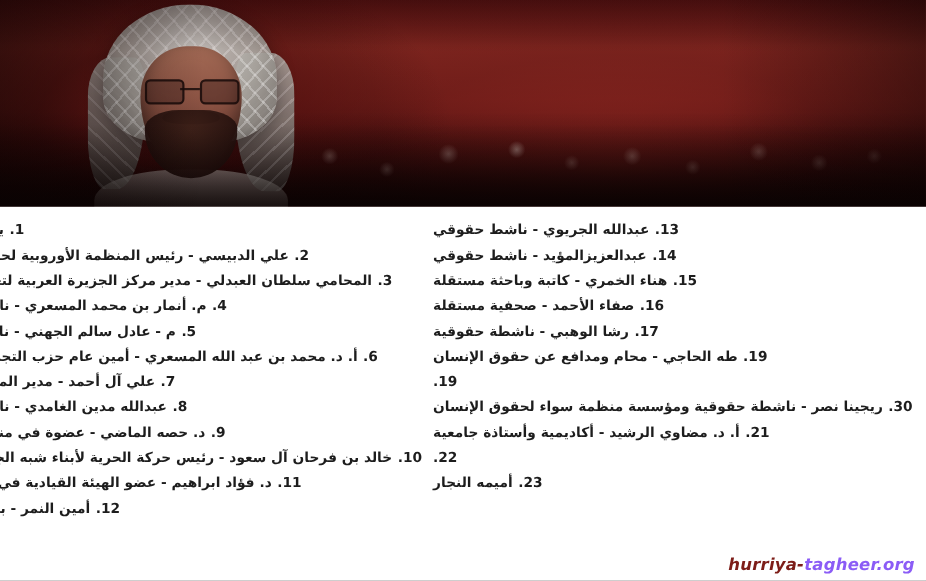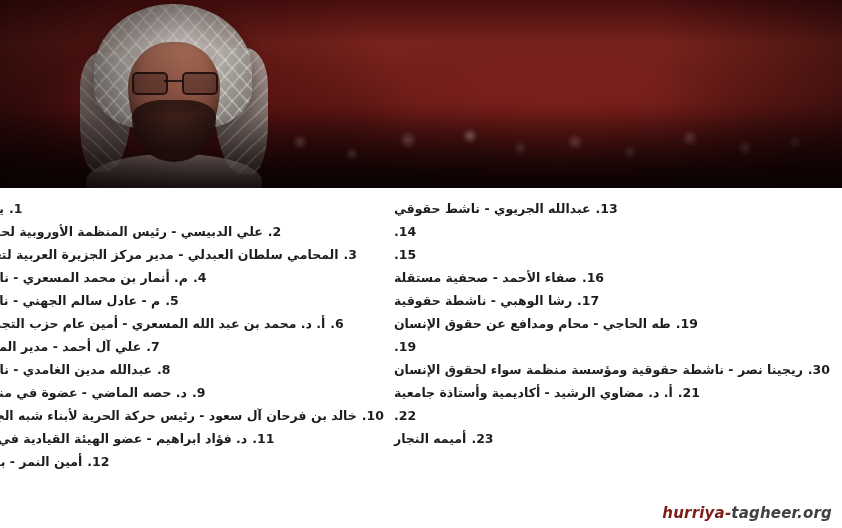--- a/index.html
+++ b/index.html
@@ -222,21 +222,21 @@
     right: 10px;
     bottom: 6px;
     font-family: "DejaVu Sans", "Liberation Sans", sans-serif;
     font-size: 15px;
     font-style: italic;
     font-weight: bold;
     color: #7d1d18;
     letter-spacing: 0.2px;
     direction: ltr;
   }
-  .wm-accent { color: #404040; }
+  .wm-accent { color: #8b5cf6; }
 </style>
 </head>
 <body>
 
 <div class="page">
 
   <div class="hero">
     <div class="hero-bg"></div>
     <div class="hero-crowd"></div>
 
@@ -260,23 +260,25 @@
 
   <div class="lists">
 
     <div class="col col-left">
       <div class="row">
           <span class="num">13.</span>
           <span class="txt">عبدالله الجريوي - ناشط حقوقي</span>
         </div>
       <div class="row">
           <span class="num">14.</span>
+          <span class="txt">عبدالعزيزالمؤيد - ناشط حقوقي</span>
         </div>
       <div class="row">
           <span class="num">15.</span>
+          <span class="txt">هناء الخمري - كاتبة وباحثة مستقلة</span>
         </div>
       <div class="row">
           <span class="num">16.</span>
           <span class="txt">صفاء الأحمد - صحفية مستقلة</span>
         </div>
       <div class="row">
           <span class="num">17.</span>
           <span class="txt">رشا الوهبي - ناشطة حقوقية</span>
         </div>
       <div class="row">

